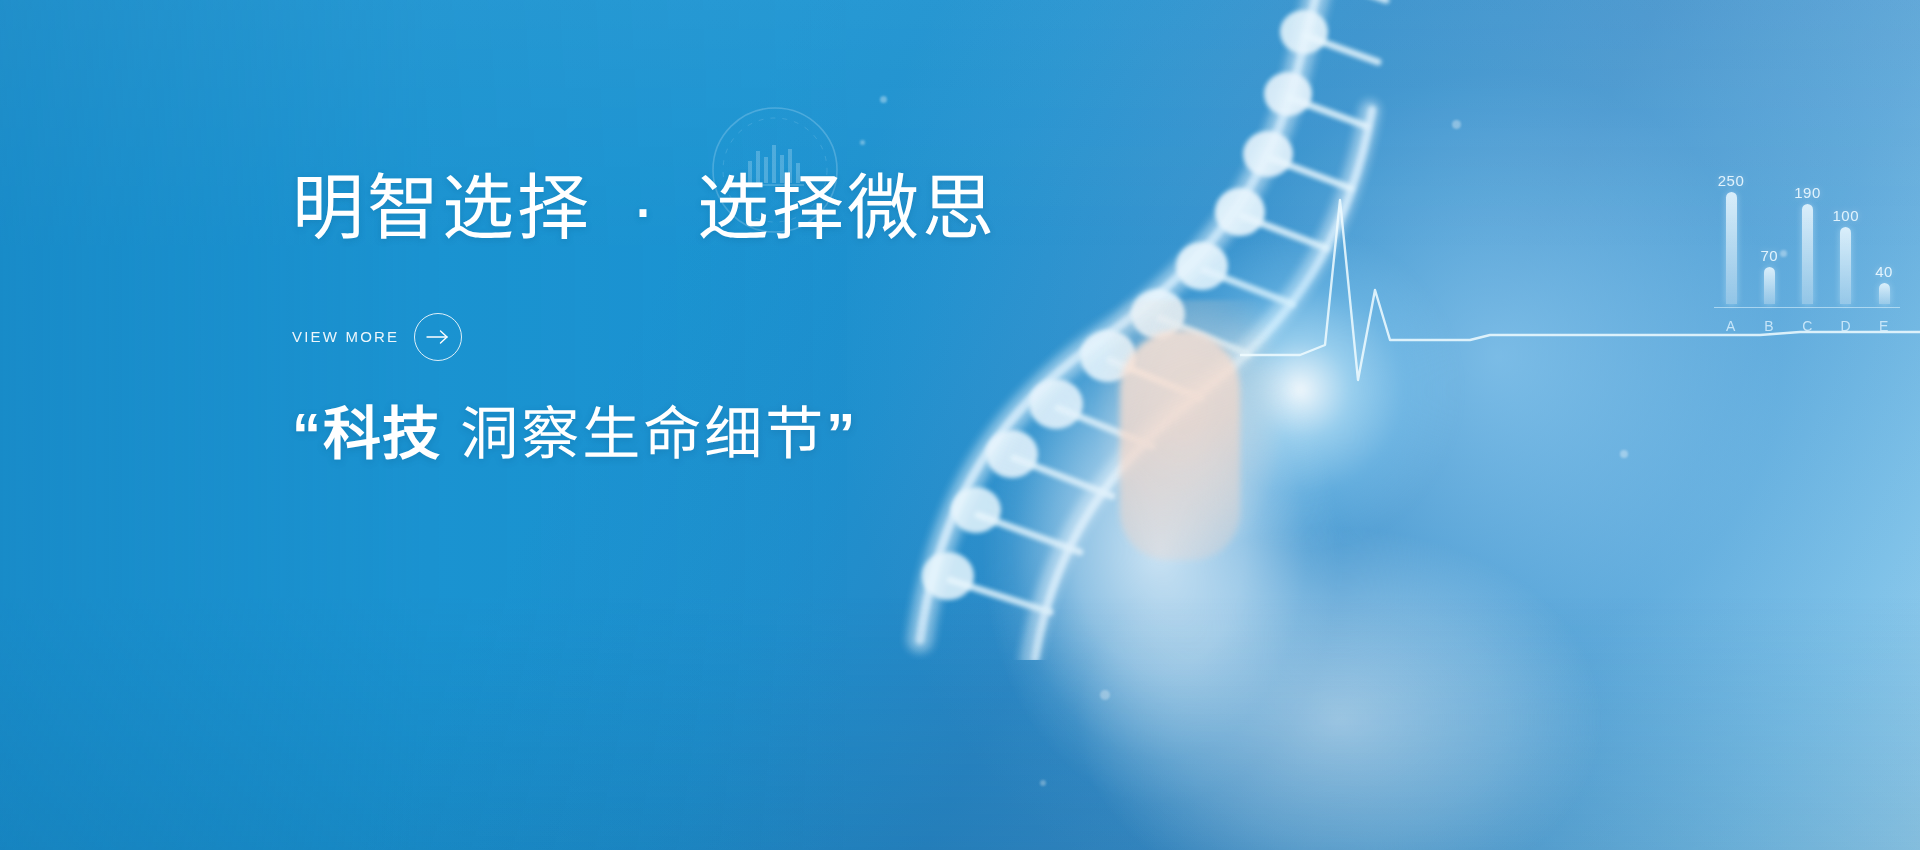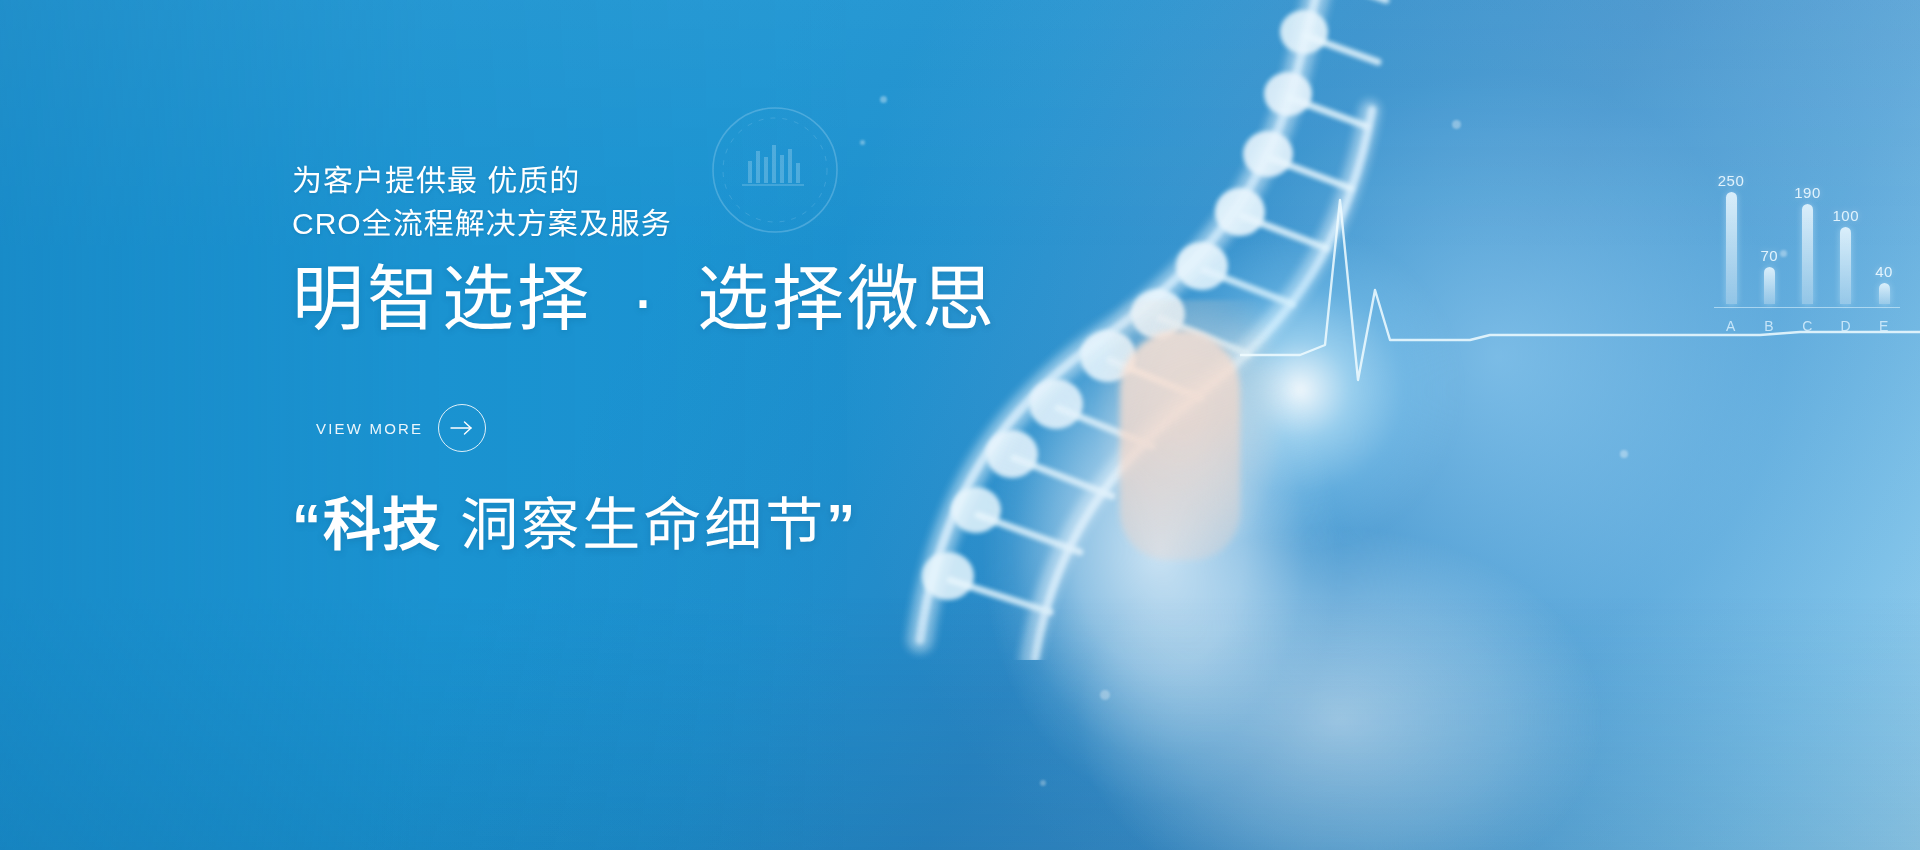--- a/index.html
+++ b/index.html
@@ -209,21 +209,20 @@
   .headline .sep { padding: 0 16px; }
 
   .view-more {
     display: flex;
     align-items: center;
     gap: 15px;
     margin-top: 62px;
     width: max-content;
     cursor: pointer;
     user-select: none;
-    margin-left: 24px;
   }
   .view-more-label {
     color: rgba(255,255,255,0.92);
     font-size: 15px;
     letter-spacing: 2.2px;
     font-weight: 400;
   }
   .view-more-circle {
     width: 46px;
     height: 46px;
@@ -377,24 +376,20 @@
   <div class="dot" style="left:860px;top:140px;width:5px;height:5px;"></div>
   <div class="dot" style="left:1452px;top:120px;width:9px;height:9px;"></div>
   <div class="dot" style="left:1620px;top:450px;width:8px;height:8px;"></div>
   <div class="dot" style="left:1100px;top:690px;width:10px;height:10px;"></div>
   <div class="dot" style="left:1040px;top:780px;width:6px;height:6px;"></div>
   <div class="dot" style="left:1780px;top:250px;width:7px;height:7px;"></div>
 
   <div class="bg-vignette"></div>
 
   <div class="content">
-    <p class="subtitle">
-      <span class="line">为客户提供最 优质的</span>
-      <span class="line">CRO全流程解决方案及服务</span>
-    </p>
 
     <h1 class="headline">
       <span>明智选择</span>
       <span class="sep">·</span>
       <span>选择微思</span>
     </h1>
 
     <div class="view-more">
       <span class="view-more-label">VIEW MORE</span>
       <span class="view-more-circle">

